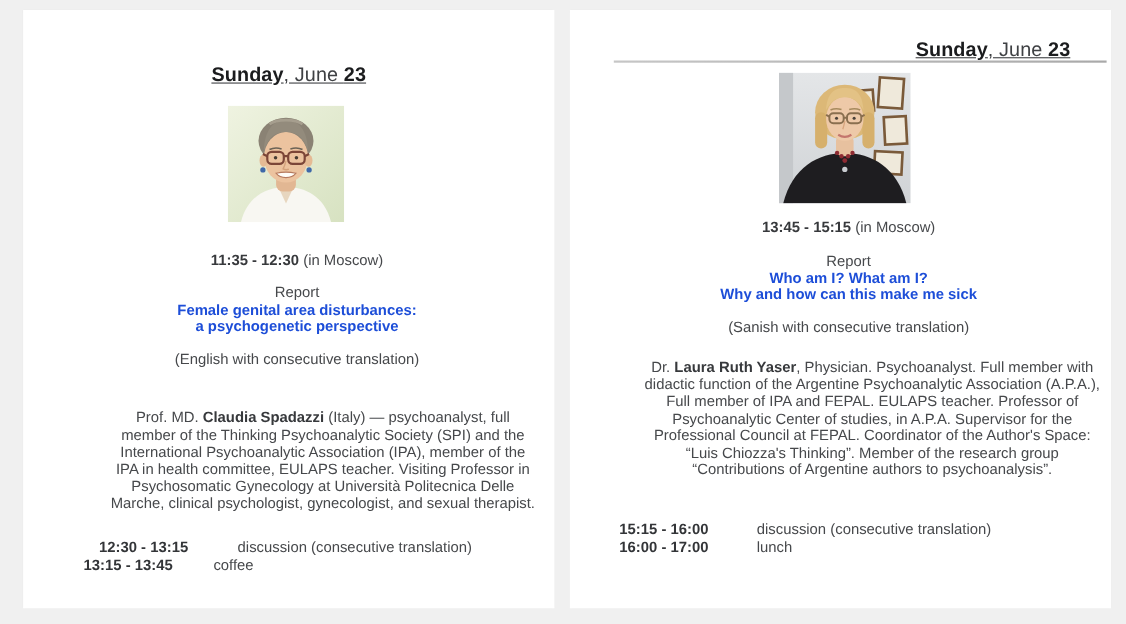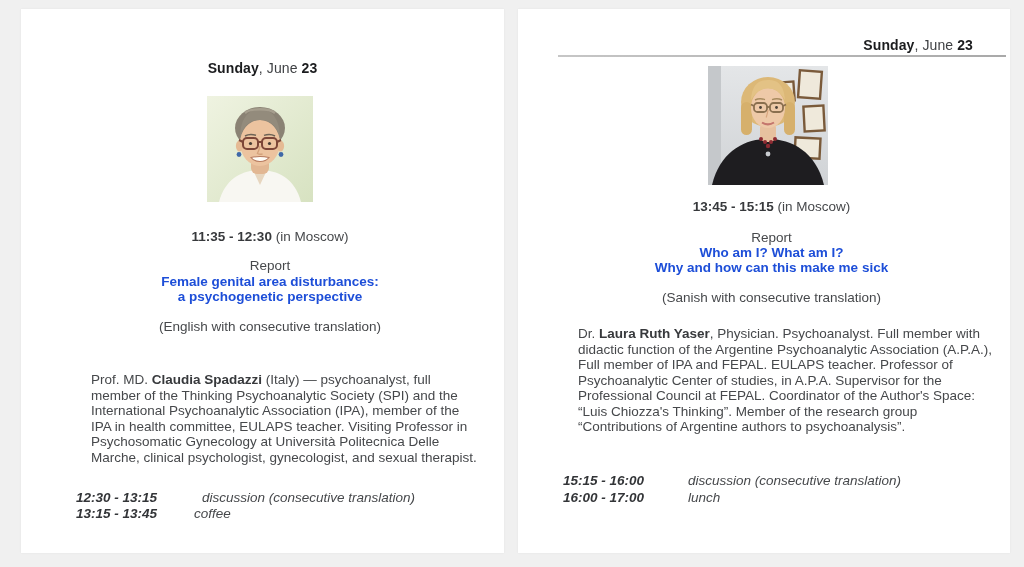--- a/index.html
+++ b/index.html
@@ -6,30 +6,30 @@
   html,body { width:1024px; height:567px; }
   body {
     background:#f0f0f0;
     font-family:"Liberation Sans","DejaVu Sans",sans-serif;
     color:#46484b;
   }
   .stage { position:relative; width:1024px; height:567px; background:#f0f0f0; overflow:hidden; }
   .page { position:absolute; top:9px; height:544px; background:#fff; overflow:hidden; box-shadow:0 0 2px rgba(0,0,0,0.06); }
   .page-left  { left:21px;  width:483px; }
   .page-right { left:518px; width:492px; }
-  .abs { position:absolute; }
+  .abs { position:absolute;text-align:center; }
   .center { left:0; right:0; text-align:center; }
   .fs { font-size:13.5px; line-height:15.5px;padding-left:15px; }
   b { font-weight:bold; color:#37393c; }
-  .date-heading { font-size:14px; line-height:16px; color:#3f4144; letter-spacing:0.1px; }
+  .date-heading { font-size:18px; line-height:16px; color:#3f4144; letter-spacing:0.1px;text-decoration:underline; }
   .date-heading b { color:#1b1c1e; }
   .bold-title { font-weight:bold; color:#1d4ed8; }
   .bio div { white-space:nowrap; }
   .rule { height:2px; background:linear-gradient(to right,#c6c6c6,#a9a9a9); }
-  .sched-row { width:430px; height:16px; line-height:16px; font-size:13.5px;font-style:italic; }
+  .sched-row { width:430px; height:16px; line-height:16px; font-size:13.5px; }
   .sched-time { position:absolute; left:0; top:0; font-weight:bold; color:#333538; }
   .sched-activity { position:absolute; top:0; }
   figure.photo { overflow:hidden; }
   figure.photo svg { display:block; }
 </style>
 </head>
 <body>
 
 <div class="stage">
 
@@ -83,21 +83,21 @@
 
     <div class="abs fs bio" style="left:55px;top:363px;width:420px">
         <div><span>Prof. MD. </span><b>Claudia Spadazzi</b><span> (Italy) — psychoanalyst, full</span></div>
         <div><span>member of the Thinking Psychoanalytic Society (SPI) and the</span></div>
         <div><span>International Psychoanalytic Association (IPA), member of the</span></div>
         <div><span>IPA in health committee, EULAPS teacher. Visiting Professor in</span></div>
         <div><span>Psychosomatic Gynecology at Università Politecnica Delle</span></div>
         <div><span>Marche, clinical psychologist, gynecologist, and sexual therapist.</span></div>
       </div>
 
-    <div class="abs sched-row" style="left:55px;top:481px">
+    <div class="abs sched-row" style="left:69px;top:481px">
       <span class="sched-time">12:30 - 13:15</span>
       <span class="sched-activity" style="left:126px">discussion (consecutive translation)</span>
     </div>
     <div class="abs sched-row" style="left:55px;top:497px">
       <span class="sched-time">13:15 - 13:45</span>
       <span class="sched-activity" style="left:118px">coffee</span>
     </div>
 
   </section>
 

